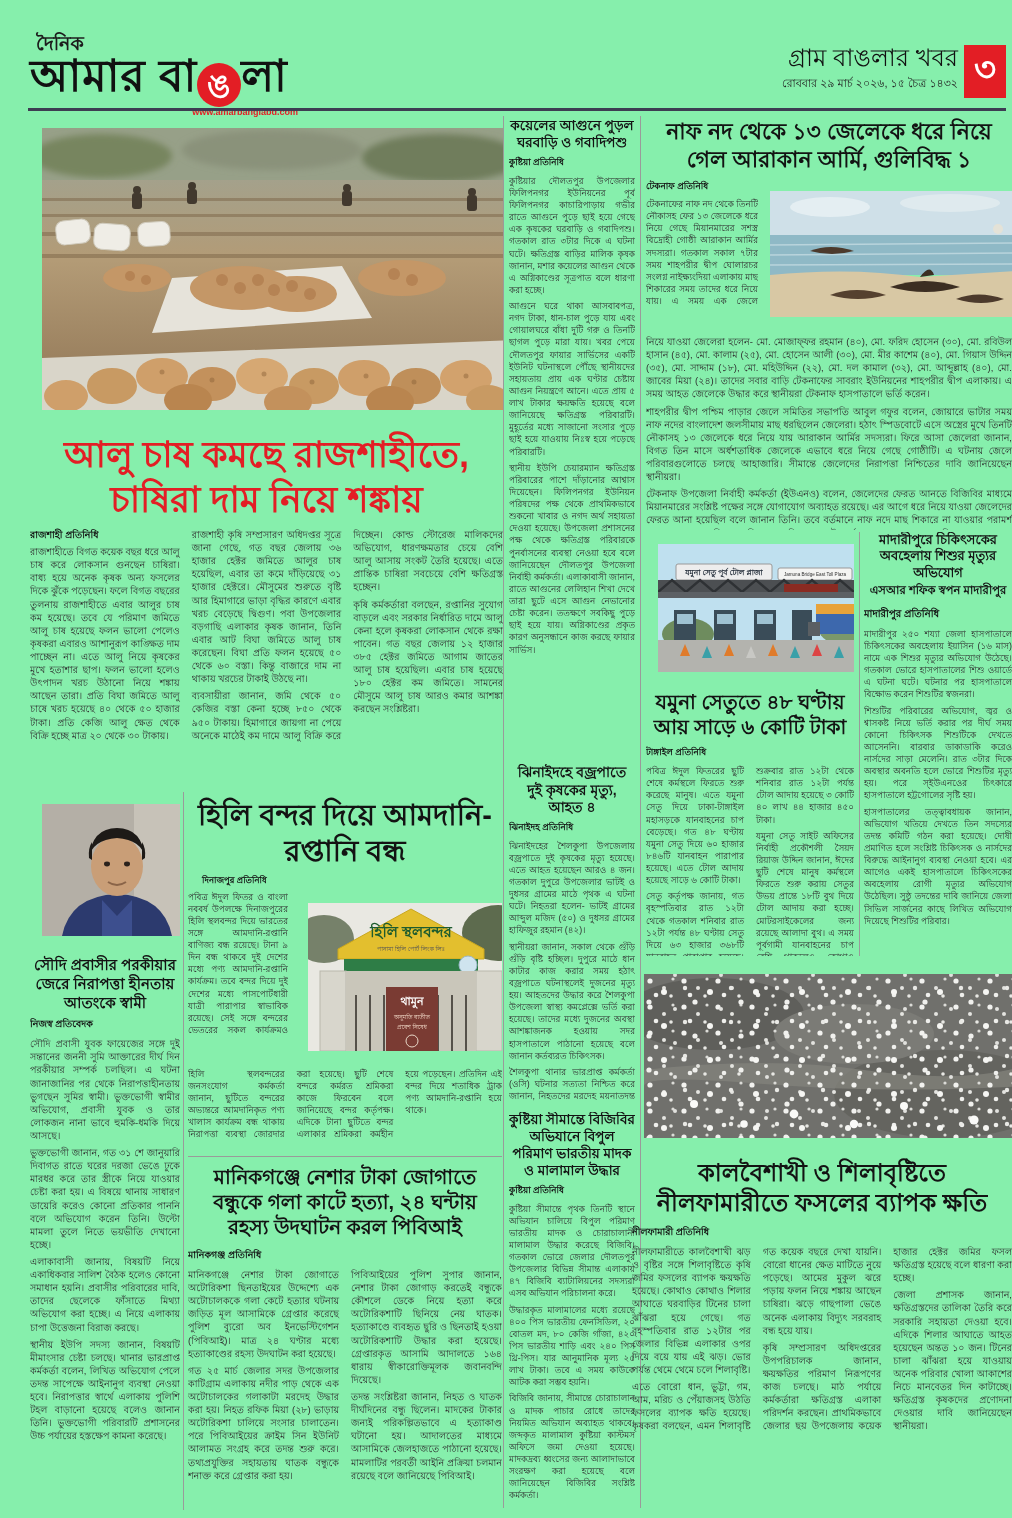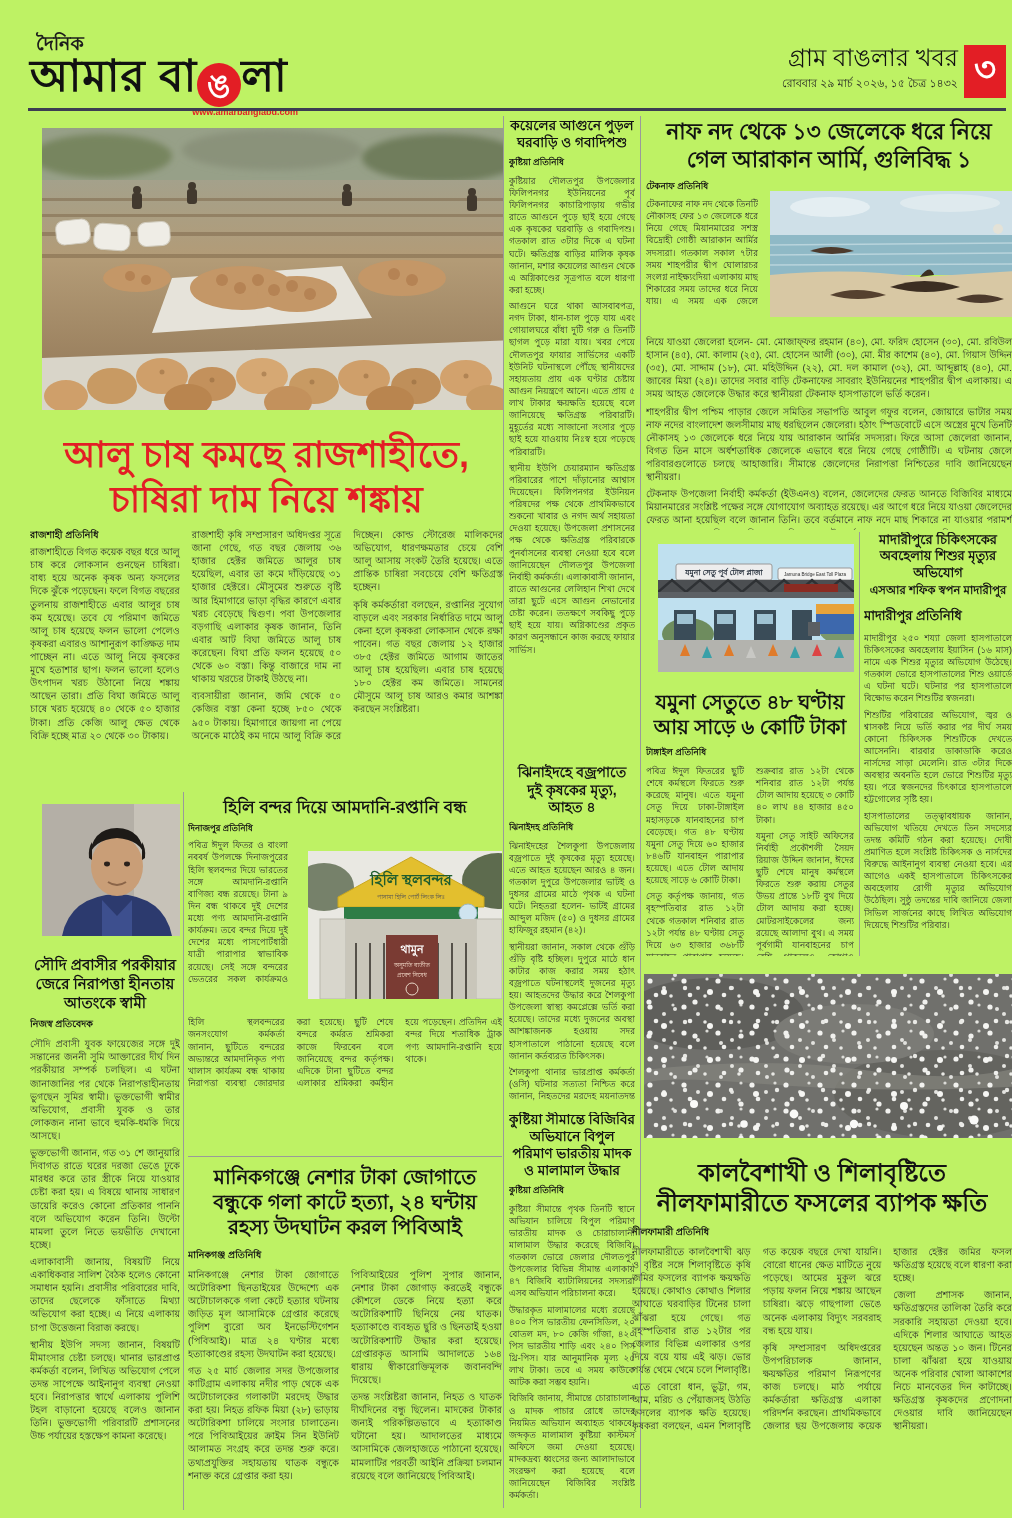--- a/index.html
+++ b/index.html
@@ -1,16 +1,16 @@
 <!DOCTYPE html>
 <html lang="bn"><head>
 <meta charset="utf-8">
 <style>
   html,body{margin:0;padding:0;background:#e9e9e9;}
-  .page{position:relative;width:1012px;height:1518px;margin:0 auto;background:#bef264;
+  .page{position:relative;width:1012px;height:1518px;margin:0 auto;background:#86efac;
         font-family:"Liberation Sans","DejaVu Sans",sans-serif;color:#222;overflow:hidden;}
   
   .masthead-left{position:absolute;left:30px;top:34px;}
   .daily{font-size:19px;font-weight:bold;color:#1c1c1c;margin:0 0 0 6px;line-height:1;}
   .brand{font-size:44px;font-weight:bold;color:#111;line-height:1.05;letter-spacing:1px;white-space:nowrap;}
   .brand .circ{display:inline-block;width:44px;height:44px;border-radius:50%;background:#e31e25;color:#fff;
        text-align:center;line-height:46px;font-size:32px;vertical-align:-6px;}
   .website{width:268px;text-align:right;font-size:9px;color:#e31e25;font-weight:bold;margin-top:0;}
   .masthead-right{position:absolute;right:54px;top:44px;text-align:right;}
   .section-name{font-size:24px;font-weight:normal;color:#111;line-height:1.15;}
@@ -176,22 +176,22 @@
     <p class="byline">নিজস্ব প্রতিবেদক</p>
     <div class="body">
       <p>সৌদি প্রবাসী যুবক ফায়েজের সঙ্গে দুই সন্তানের জননী সুমি আক্তারের দীর্ঘ দিন পরকীয়ার সম্পর্ক চলছিল। এ ঘটনা জানাজানির পর থেকে নিরাপত্তাহীনতায় ভুগছেন সুমির স্বামী। ভুক্তভোগী স্বামীর অভিযোগ, প্রবাসী যুবক ও তার লোকজন নানা ভাবে হুমকি-ধমকি দিয়ে আসছে।</p>
       <p>ভুক্তভোগী জানান, গত ৩১ শে জানুয়ারি দিবাগত রাতে ঘরের দরজা ভেঙে ঢুকে মারধর করে তার স্ত্রীকে নিয়ে যাওয়ার চেষ্টা করা হয়। এ বিষয়ে থানায় সাধারণ ডায়েরি করেও কোনো প্রতিকার পাননি বলে অভিযোগ করেন তিনি। উল্টো মামলা তুলে নিতে ভয়ভীতি দেখানো হচ্ছে।</p>
       <p>এলাকাবাসী জানায়, বিষয়টি নিয়ে একাধিকবার সালিশ বৈঠক হলেও কোনো সমাধান হয়নি। প্রবাসীর পরিবারের দাবি, তাদের ছেলেকে ফাঁসাতে মিথ্যা অভিযোগ করা হচ্ছে। এ নিয়ে এলাকায় চাপা উত্তেজনা বিরাজ করছে।</p>
       <p>স্থানীয় ইউপি সদস্য জানান, বিষয়টি মীমাংসার চেষ্টা চলছে। থানার ভারপ্রাপ্ত কর্মকর্তা বলেন, লিখিত অভিযোগ পেলে তদন্ত সাপেক্ষে আইনানুগ ব্যবস্থা নেওয়া হবে। নিরাপত্তার স্বার্থে এলাকায় পুলিশি টহল বাড়ানো হয়েছে বলেও জানান তিনি। ভুক্তভোগী পরিবারটি প্রশাসনের উচ্চ পর্যায়ের হস্তক্ষেপ কামনা করেছে।</p>
     </div>
   </section>
 
   <section class="story" style="left:188px;top:795px;width:314px;height:358px;">
-    <h2 class="hl" style="font-size:17px;padding:2px 0 4px;">হিলি বন্দর দিয়ে আমদানি-রপ্তানি বন্ধ</h2>
-    <p class="byline" style="font-size:8.5px;margin:0 0 3px;">দিনাজপুর প্রতিনিধি</p>
+    <h2 class="hl" style="font-size:29px;padding:2px 0 4px;">হিলি বন্দর দিয়ে আমদানি-রপ্তানি বন্ধ</h2>
+    <p class="byline" style="font-size:8.5px;margin:0 14px 3px;">দিনাজপুর প্রতিনিধি</p>
     <div style="display:flex;gap:8px;">
       <div class="body small-body" style="width:100px;height:148px;flex:none;">
         <p>পবিত্র ঈদুল ফিতর ও বাংলা নববর্ষ উপলক্ষে দিনাজপুরের হিলি স্থলবন্দর দিয়ে ভারতের সঙ্গে আমদানি-রপ্তানি বাণিজ্য বন্ধ রয়েছে। টানা ৯ দিন বন্ধ থাকবে দুই দেশের মধ্যে পণ্য আমদানি-রপ্তানি কার্যক্রম। তবে বন্দর দিয়ে দুই দেশের মধ্যে পাসপোর্টধারী যাত্রী পারাপার স্বাভাবিক রয়েছে। সেই সঙ্গে বন্দরের ভেতরের সকল কার্যক্রমও বন্ধ রয়েছে।</p>
 
       </div>
       <figure>
         <svg width="206" height="148" viewBox="0 0 206 148">
           <rect width="206" height="148" fill="#e9e8e2"></rect>
           <ellipse cx="190" cy="30" rx="36" ry="28" fill="#5d6b4e"></ellipse>
           <ellipse cx="16" cy="36" rx="30" ry="24" fill="#76816a"></ellipse>
@@ -348,24 +348,24 @@
     <div class="body cols2 small-body">
       <p>পবিত্র ঈদুল ফিতরের ছুটি শেষে কর্মস্থলে ফিরতে শুরু করেছে মানুষ। এতে যমুনা সেতু দিয়ে ঢাকা-টাঙ্গাইল মহাসড়কে যানবাহনের চাপ বেড়েছে। গত ৪৮ ঘণ্টায় যমুনা সেতু দিয়ে ৬০ হাজার ৮৪৬টি যানবাহন পারাপার হয়েছে। এতে টোল আদায় হয়েছে সাড়ে ৬ কোটি টাকা।</p>
       <p>সেতু কর্তৃপক্ষ জানায়, গত বৃহস্পতিবার রাত ১২টা থেকে গতকাল শনিবার রাত ১২টা পর্যন্ত ৪৮ ঘণ্টায় সেতু দিয়ে ৬৩ হাজার ৩৬৮টি যানবাহন পারাপার হয়েছে। বৃহস্পতিবার রাত ১২টা থেকে শুক্রবার রাত ১২টা পর্যন্ত ২৪ ঘণ্টায় আদায় হয়েছে ৩ কোটি ৪৮ লাখ ৮৫ হাজার ১১০ টাকা। আর শুক্রবার রাত ১২টা থেকে শনিবার রাত ১২টা পর্যন্ত টোল আদায় হয়েছে ৩ কোটি ৪০ লাখ ৪৪ হাজার ৪৫০ টাকা।</p>
       <p>যমুনা সেতু সাইট অফিসের নির্বাহী প্রকৌশলী সৈয়দ রিয়াজ উদ্দিন জানান, ঈদের ছুটি শেষে মানুষ কর্মস্থলে ফিরতে শুরু করায় সেতুর উভয় প্রান্তে ১৮টি বুথ দিয়ে টোল আদায় করা হচ্ছে। মোটরসাইকেলের জন্য রয়েছে আলাদা বুথ। এ সময় পূর্বগামী যানবাহনের চাপ বেশি থাকলেও কোথাও যানজট কিংবা ভোগান্তির খবর পাওয়া যায়নি। পশ্চিমগামী গাড়ির চাপও কমে এসেছে।</p>
     </div>
   </section>
 
   <section class="story" style="left:864px;top:532px;width:148px;height:424px;">
     <h2 class="hl" style="font-size:13px;">মাদারীপুরে চিকিৎসকের অবহেলায় শিশুর মৃত্যুর অভিযোগ</h2>
     <p class="credit" style="font-size:11.5px;">এসআর শফিক স্বপন মাদারীপুর</p>
-    <p class="byline" style="font-size:13px;">মাদারীপুর প্রতিনিধি</p>
+    <p class="byline" style="font-size:10px;">মাদারীপুর প্রতিনিধি</p>
     <div class="body small-body">
       <p>মাদারীপুর ২৫০ শয্যা জেলা হাসপাতালে চিকিৎসকের অবহেলায় ইয়াসিন (১৬ মাস) নামে এক শিশুর মৃত্যুর অভিযোগ উঠেছে। গতকাল ভোরে হাসপাতালের শিশু ওয়ার্ডে এ ঘটনা ঘটে। ঘটনার পর হাসপাতালে বিক্ষোভ করেন শিশুটির স্বজনরা।</p>
-      <p>শিশুটির পরিবারের অভিযোগ, জ্বর ও শ্বাসকষ্ট নিয়ে ভর্তি করার পর দীর্ঘ সময় কোনো চিকিৎসক শিশুটিকে দেখতে আসেননি। বারবার ডাকাডাকি করেও নার্সদের সাড়া মেলেনি। রাত ৩টার দিকে অবস্থার অবনতি হলে ভোরে শিশুটির মৃত্যু হয়। পরে স্বজনদের চিৎকারে হাসপাতালে হট্টগোলের সৃষ্টি হয়।</p>
+      <p>শিশুটির পরিবারের অভিযোগ, জ্বর ও শ্বাসকষ্ট নিয়ে ভর্তি করার পর দীর্ঘ সময় কোনো চিকিৎসক শিশুটিকে দেখতে আসেননি। বারবার ডাকাডাকি করেও নার্সদের সাড়া মেলেনি। রাত ৩টার দিকে অবস্থার অবনতি হলে ভোরে শিশুটির মৃত্যু হয়। পরে স্ইউএনওের চিৎকারে হাসপাতালে হট্টগোলের সৃষ্টি হয়।</p>
       <p>হাসপাতালের তত্ত্বাবধায়ক জানান, অভিযোগ খতিয়ে দেখতে তিন সদস্যের তদন্ত কমিটি গঠন করা হয়েছে। দোষী প্রমাণিত হলে সংশ্লিষ্ট চিকিৎসক ও নার্সদের বিরুদ্ধে আইনানুগ ব্যবস্থা নেওয়া হবে। এর আগেও একই হাসপাতালে চিকিৎসকের অবহেলায় রোগী মৃত্যুর অভিযোগ উঠেছিল। সুষ্ঠু তদন্তের দাবি জানিয়ে জেলা সিভিল সার্জনের কাছে লিখিত অভিযোগ দিয়েছে শিশুটির পরিবার।</p>
     </div>
   </section>
 
   <section class="story" style="left:632px;top:962px;width:380px;height:552px;">
     <figure>
       <svg width="380" height="164" viewBox="0 0 380 164">
         <defs>
           <pattern id="hailA" width="34" height="26" patternUnits="userSpaceOnUse">
             <rect width="34" height="26" fill="none"></rect>

